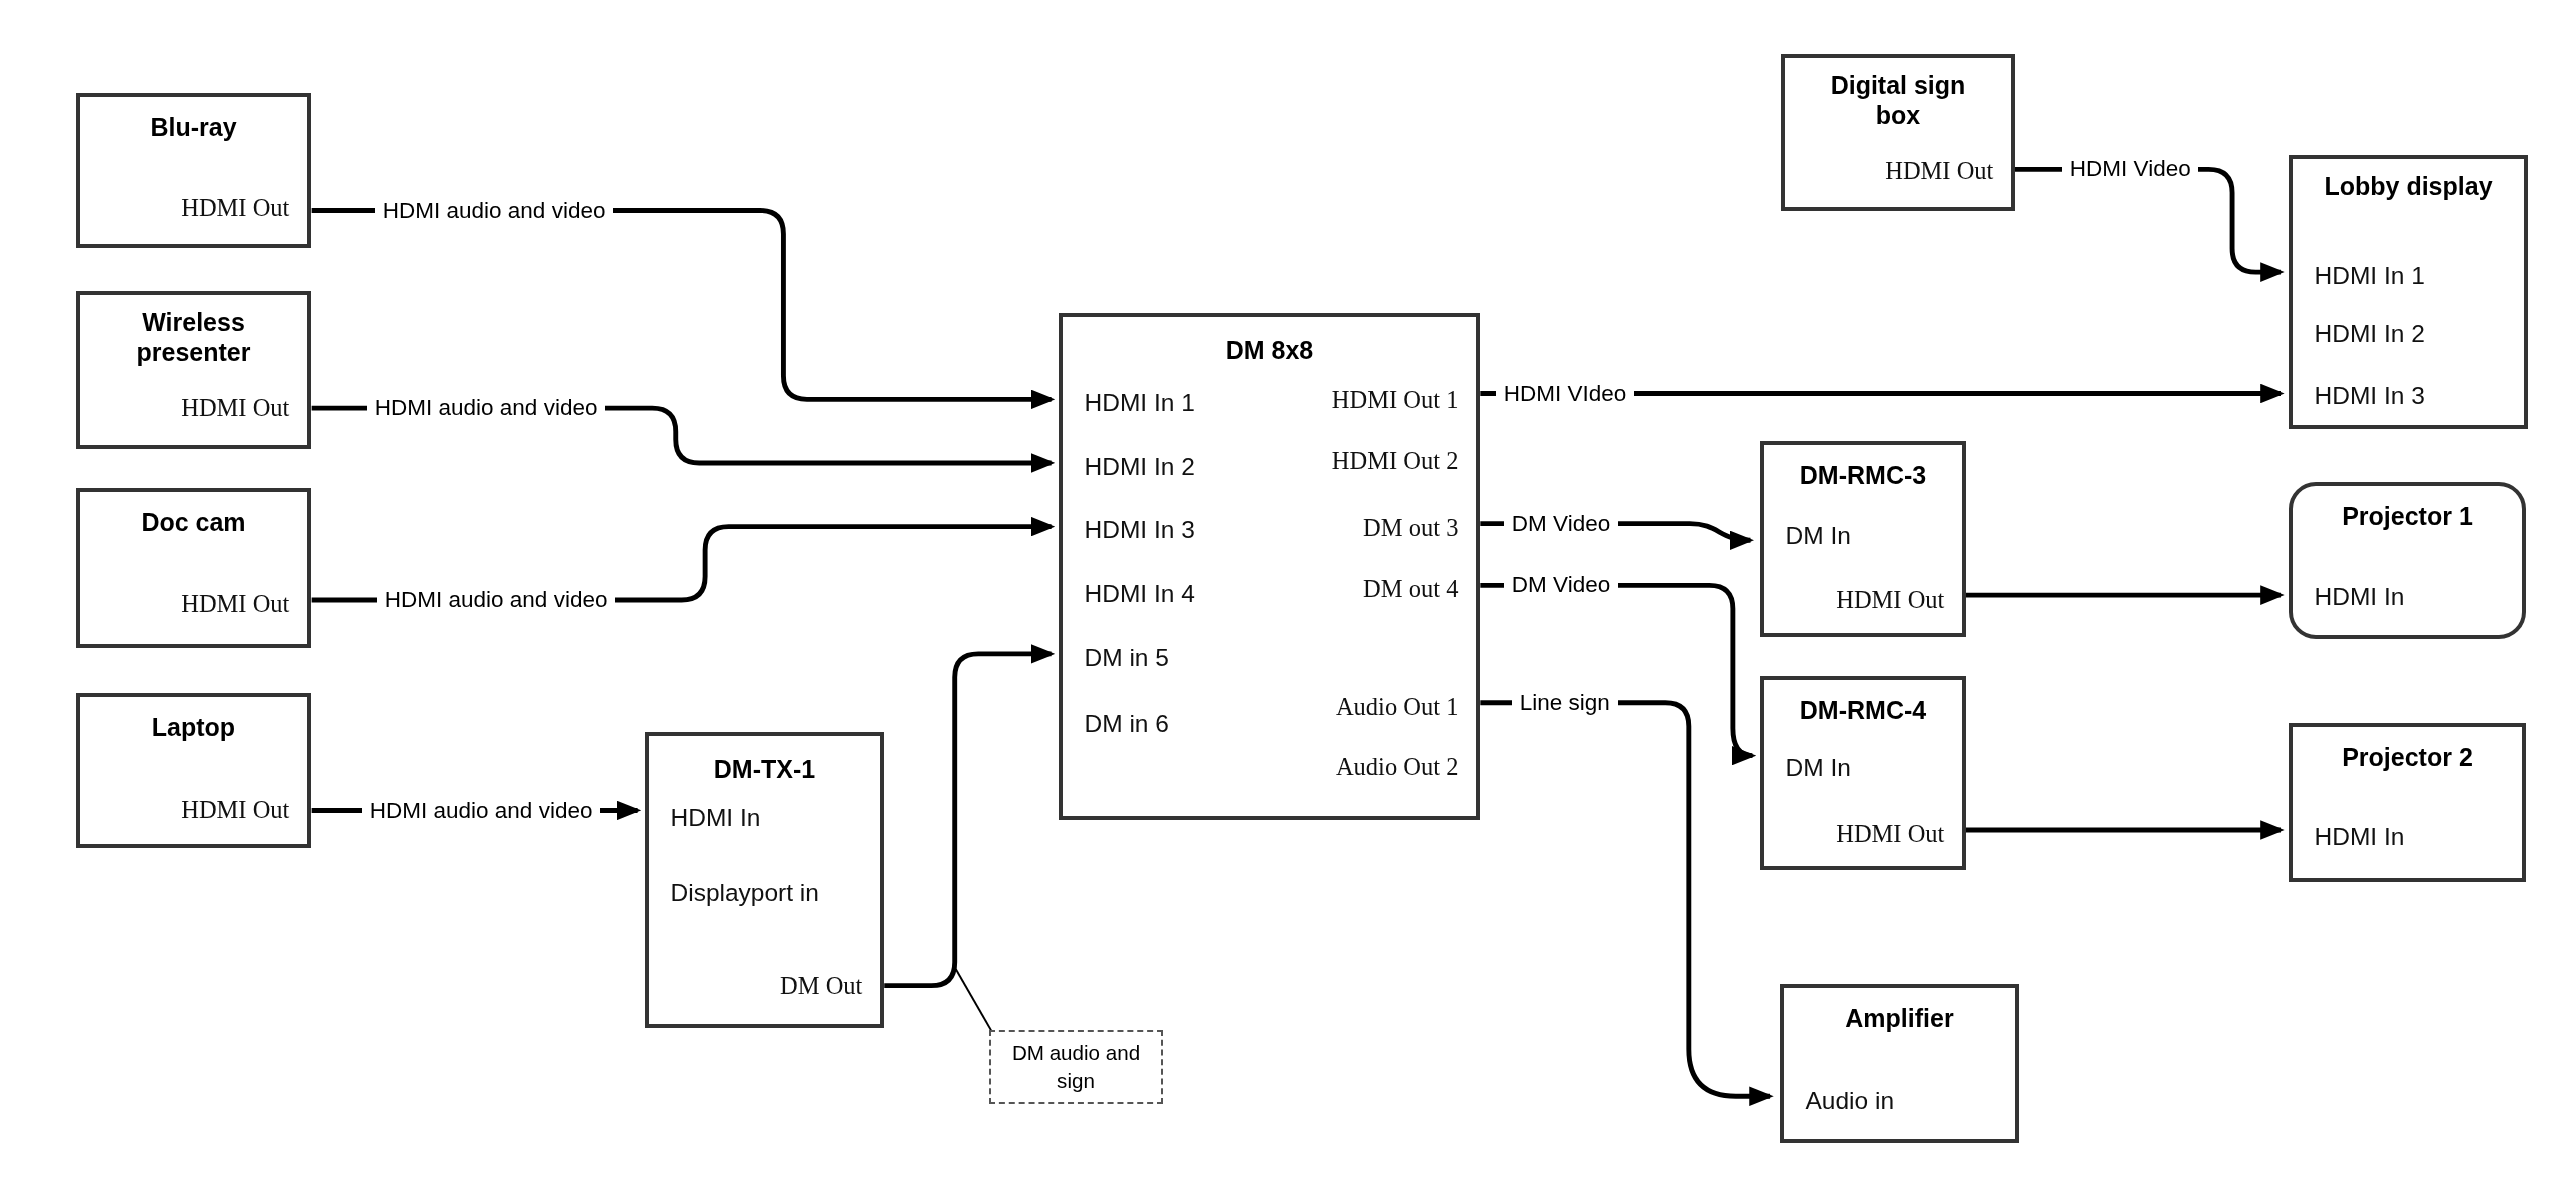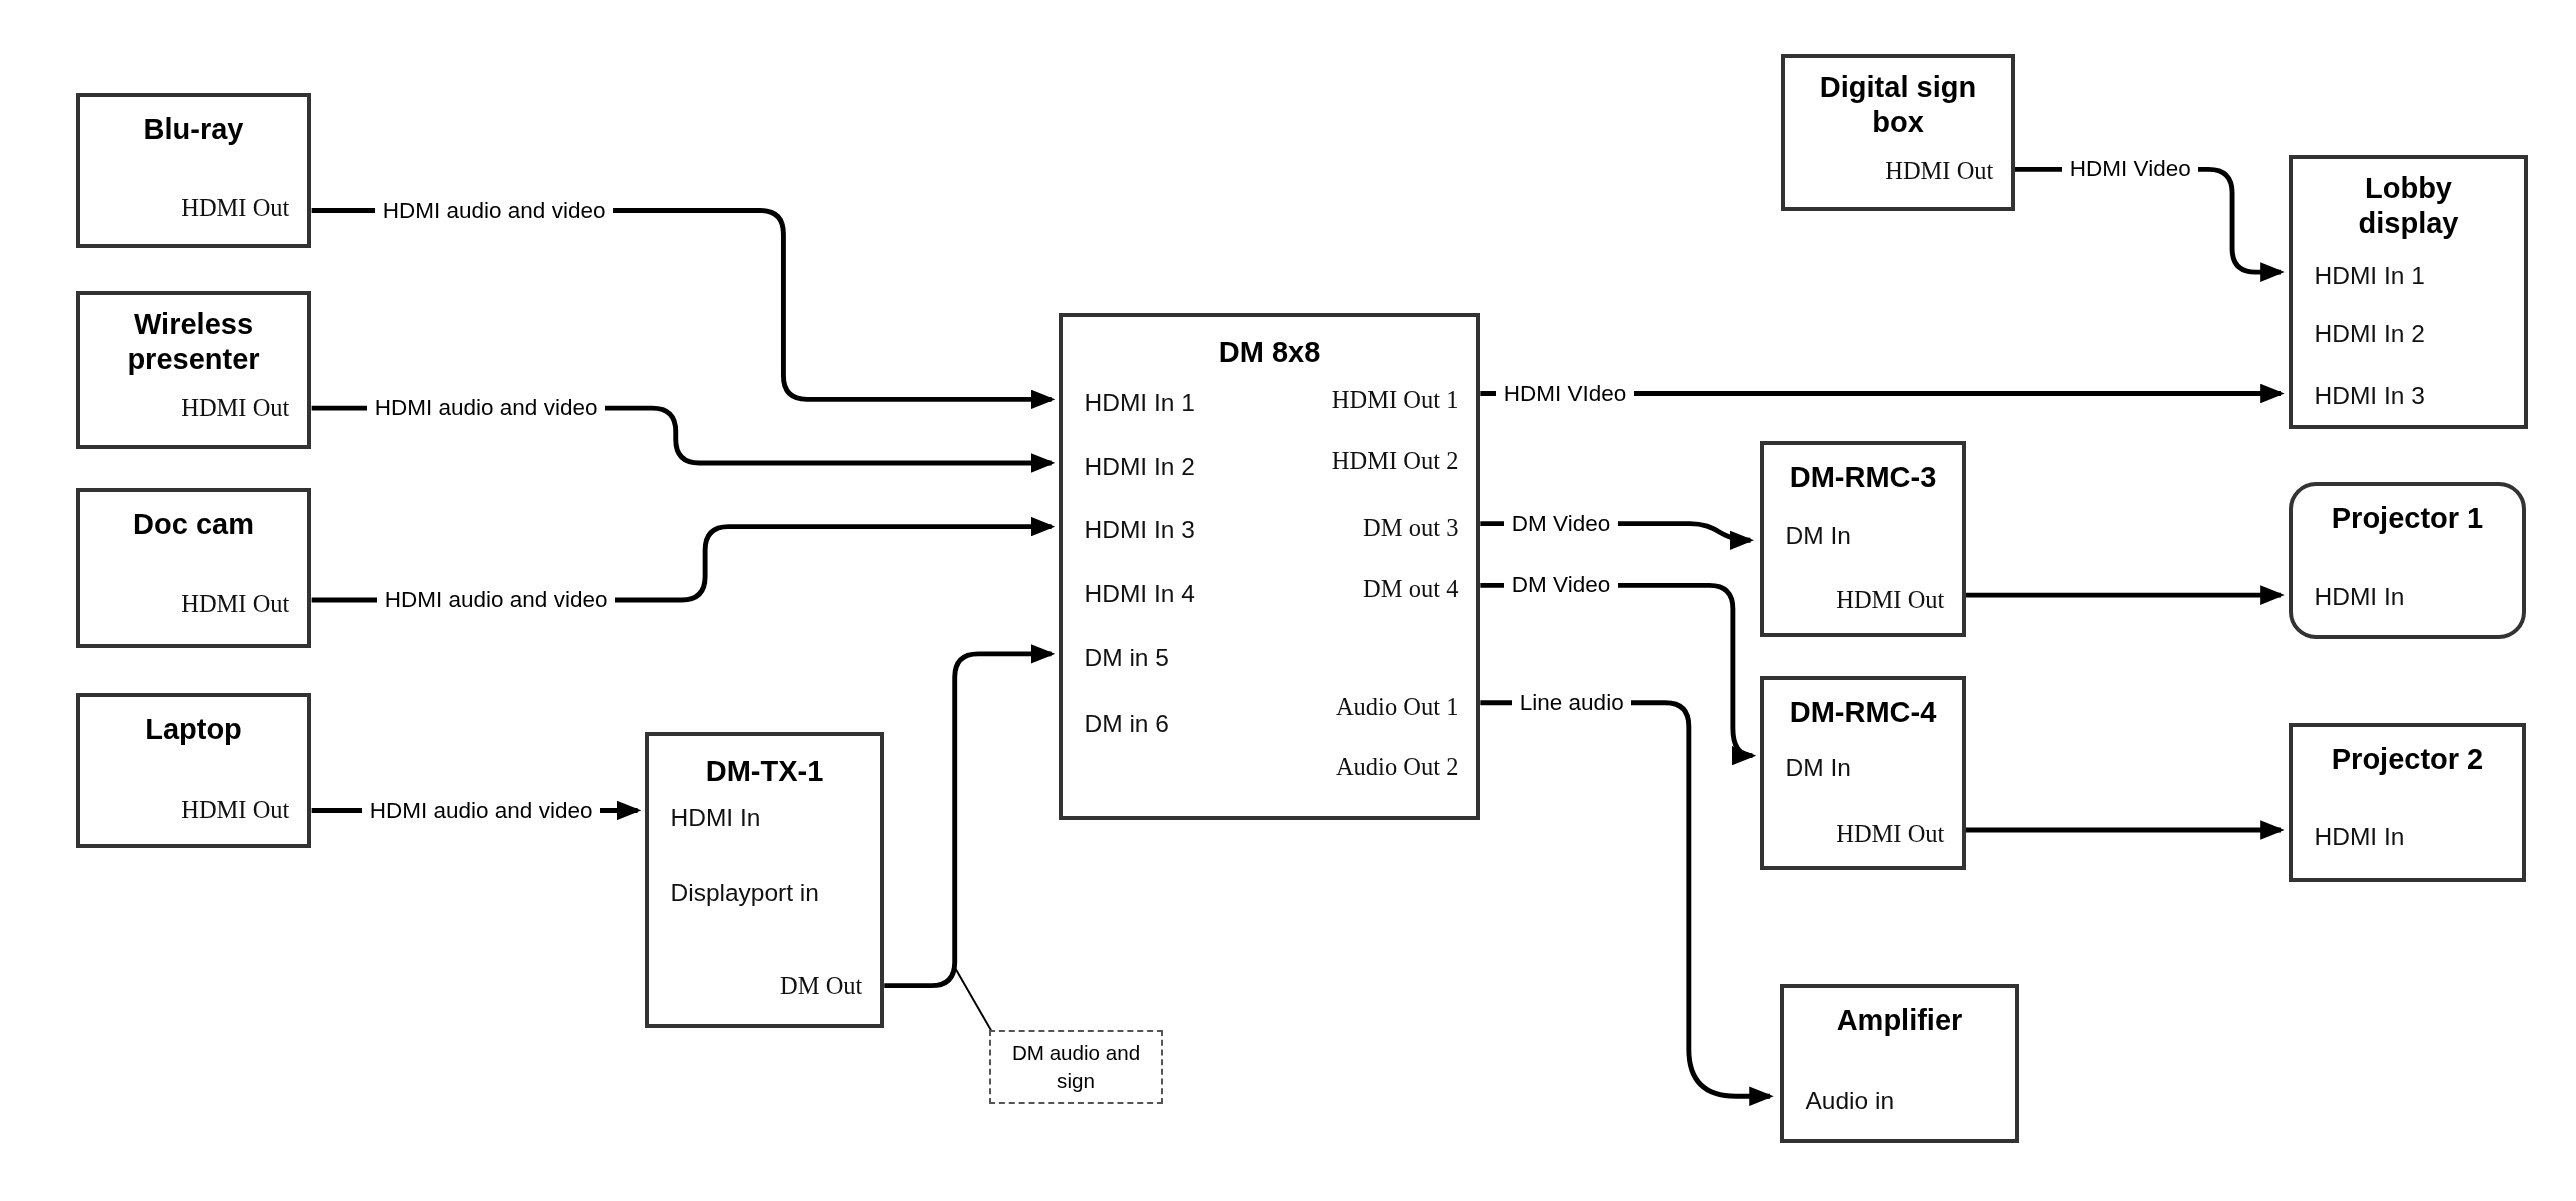--- a/index.html
+++ b/index.html
@@ -27,21 +27,21 @@
     border: 4.9px solid #333333;
     box-sizing: border-box;
   }
   .node-title {
     position: absolute;
     left: 0;
     right: 0;
     padding: 0 27.4px;
     text-align: center;
     font-weight: bold;
-    font-size: 29px;
+    font-size: 25px;
     line-height: 1.22;
     color: #000000;
   }
   .port {
     position: absolute;
     font-size: 24.5px;
     color: #111111;
     white-space: nowrap;
     transform: translateY(-50%);
   }
@@ -195,18 +195,18 @@
   </div>
 
   <span class="link-label" style="left:375px; top:211px">HDMI audio and video</span>
   <span class="link-label" style="left:367px; top:408px">HDMI audio and video</span>
   <span class="link-label" style="left:377px; top:600px">HDMI audio and video</span>
   <span class="link-label" style="left:362px; top:811px">HDMI audio and video</span>
   <span class="link-label" style="left:1496px; top:394px">HDMI VIdeo</span>
   <span class="link-label" style="left:2062px; top:169px">HDMI Video</span>
   <span class="link-label" style="left:1504px; top:524px">DM Video</span>
   <span class="link-label" style="left:1504px; top:585px">DM Video</span>
-  <span class="link-label" style="left:1512px; top:703px">Line audio</span>
+  <span class="link-label" style="left:1512px; top:703px">Line sign</span>
 
   <div class="callout" style="left:989px; top:1030px; width:174px; height:74px;">DM audio and sign</div>
 
 </div>
 
 
 </body></html>

